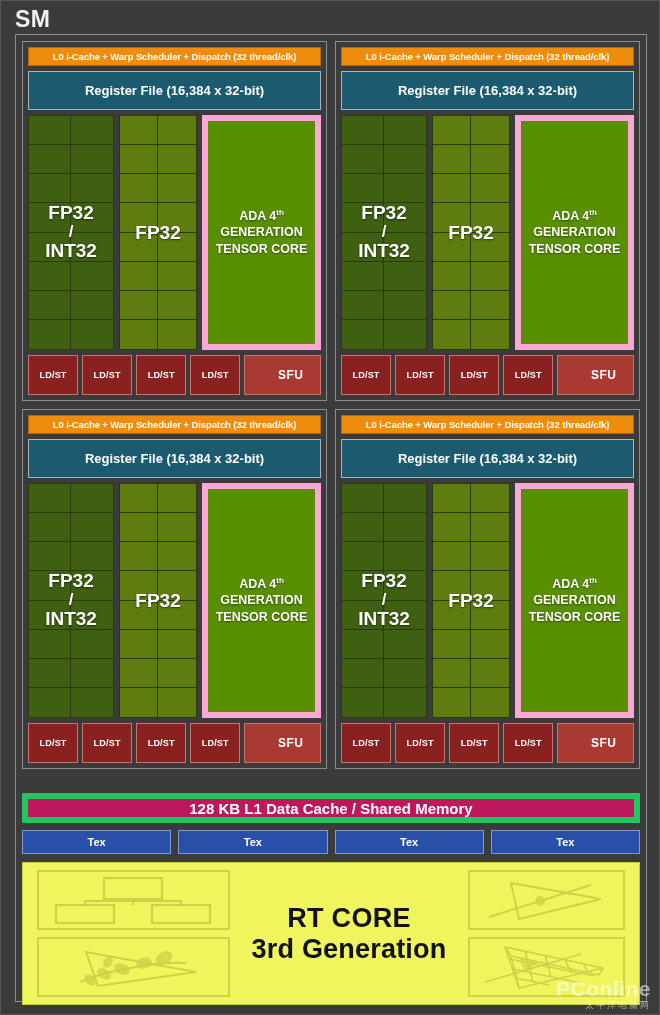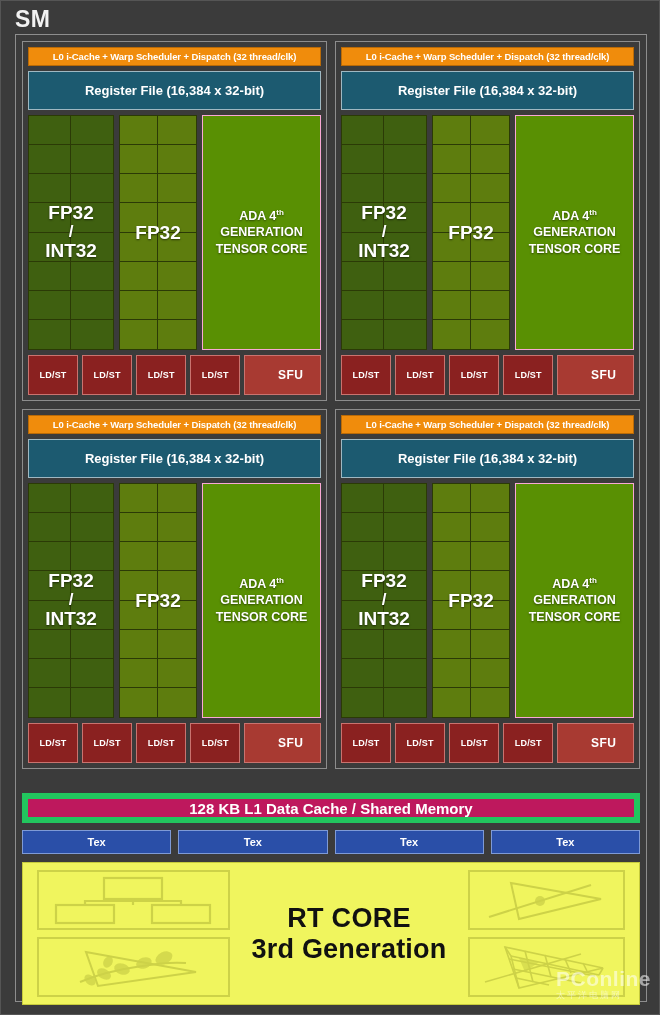--- a/index.html
+++ b/index.html
@@ -114,21 +114,21 @@
     flex: 0 0 86px;
     background: #3f6010;
   }
   .core-col.fp32 {
     flex: 0 0 78px;
     background: #5e7d0e;
   }
   .core-col.tensor {
     flex: 1 1 auto;
     background: #599003;
-    border: 1px solid #f9a8d4;
+    border: 6px solid #f9a8d4;
     display: flex;
     align-items: center;
     justify-content: center;
   }
 
   .cell-grid {
     position: absolute;
     inset: 0;
     display: grid;
     grid-template-columns: 1fr 1fr;
@@ -274,22 +274,22 @@
     font-weight: bold;
     line-height: 1.12;
   }
   .rt-text .rt-l1 { font-size: 27px; letter-spacing: 0.3px; }
   .rt-text .rt-l2 { font-size: 27px; letter-spacing: 0.2px; }
 
   
   .watermark {
     position: absolute;
     right: 8px;
-    bottom: 12px;
-    text-align: left;
+    bottom: 2px;
+    text-align: right;
     pointer-events: none;
   }
   .watermark .wm-main {
     font-size: 21px;
     font-weight: bold;
     color: rgba(255,255,255,0.55);
     letter-spacing: 0.5px;
     line-height: 1;
   }
   .watermark .wm-sub {

